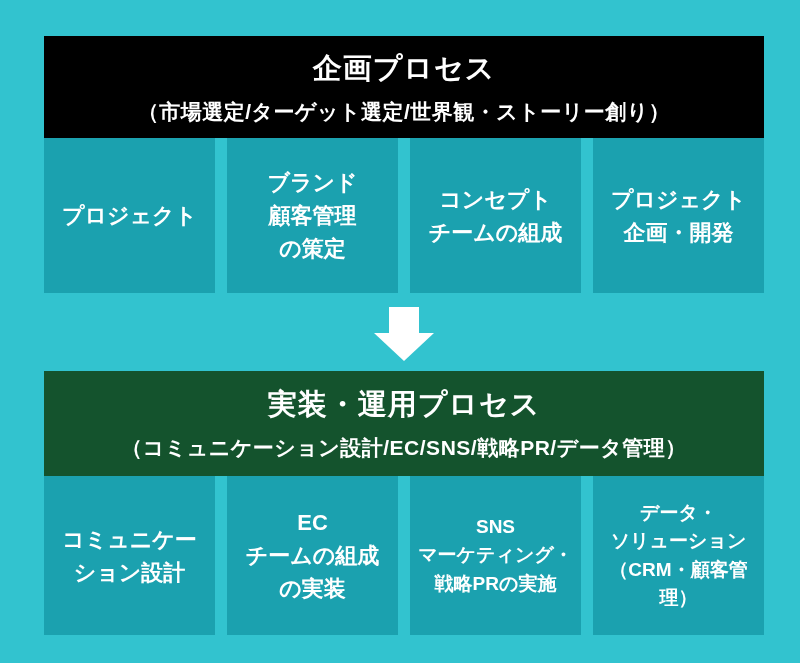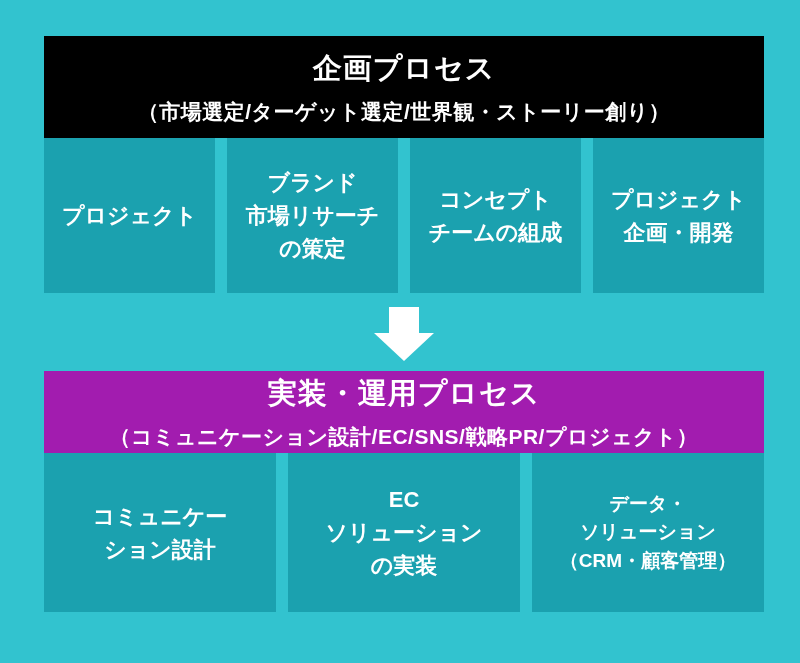--- a/index.html
+++ b/index.html
@@ -26,22 +26,22 @@
     justify-content: center;
     gap: 9px;
     color: #ffffff;
     text-align: center;
   }
   .planning .section-header {
     background: #000000;
     height: 102px;
   }
   .impl .section-header {
-    background: #a21caf;
-    height: 82px;
+    background: #14532d;
+    height: 105px;
   }
   .header-title {
     font-size: 29px;
     font-weight: bold;
     letter-spacing: 1px;
   }
   .header-subtitle {
     font-size: 21px;
     font-weight: bold;
     letter-spacing: 0.5px;
@@ -94,44 +94,47 @@
 <div class="canvas">
 
   <section class="planning">
     <div class="section-header">
       <div class="header-title">企画プロセス</div>
       <div class="header-subtitle">（市場選定/ターゲット選定/世界観・ストーリー創り）</div>
     </div>
     <div class="steps-row">
       <div class="step-box">プロジェクト</div>
       <div class="step-box">ブランド
-市場リサーチ
+顧客管理
 の策定</div>
       <div class="step-box">コンセプト
 チームの組成</div>
       <div class="step-box">プロジェクト
 企画・開発</div>
     </div>
   </section>
 
   <div class="arrow-wrap">
     <div class="arrow-shaft"></div>
     <div class="arrow-head"></div>
   </div>
 
   <section class="impl">
     <div class="section-header">
       <div class="header-title">実装・運用プロセス</div>
-      <div class="header-subtitle">（コミュニケーション設計/EC/SNS/戦略PR/プロジェクト）</div>
+      <div class="header-subtitle">（コミュニケーション設計/EC/SNS/戦略PR/データ管理）</div>
     </div>
     <div class="steps-row">
       <div class="step-box">コミュニケー
 ション設計</div>
       <div class="step-box">EC
-ソリューション
+チームの組成
 の実装</div>
+      <div class="step-box small">SNS
+マーケティング・
+戦略PRの実施</div>
       <div class="step-box small">データ・
 ソリューション
 （CRM・顧客管理）</div>
     </div>
   </section>
 
 </div>
 
 </body></html>

